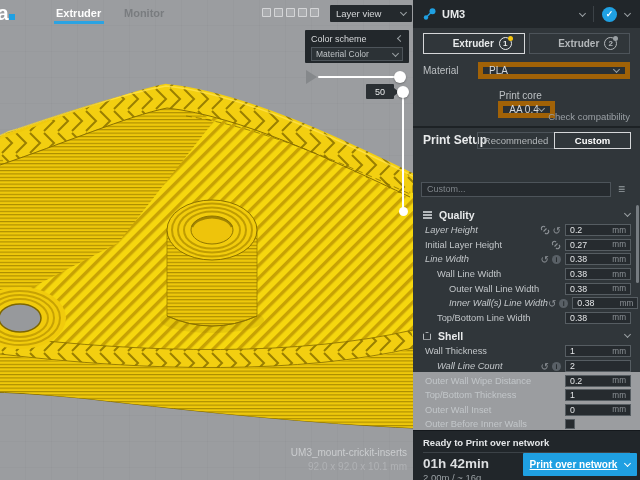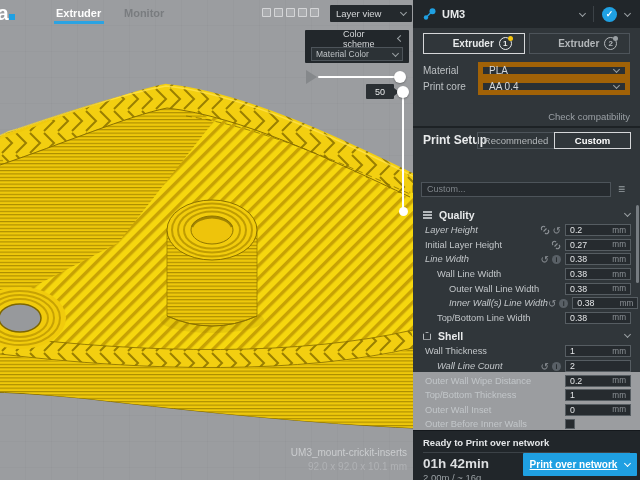--- a/index.html
+++ b/index.html
@@ -22,21 +22,21 @@
   .mini-icon { width:9px; height:9px; border:1px solid rgba(255,255,255,.5); background:rgba(255,255,255,.15); border-radius:1px; }
   .viewmode { position:absolute; left:330px; top:5px; width:82px; height:17px; background:#24292d; color:#d5d7d9;
               font-size:9.5px; display:flex; align-items:center; padding:0 6px; justify-content:space-between; border-radius:1px; }
 
   .chv { width:5px; height:5px; border-right:1.5px solid #9aa0a4; border-bottom:1.5px solid #9aa0a4;
          display:inline-block; transform:rotate(45deg); margin-top:-2px; }
   .chv-left { transform:rotate(135deg); }
 
   
   .colorscheme { position:absolute; left:305px; top:30px; width:104px; height:33px; background:#22272b; z-index:5; padding:3px 6px; border-radius:1px; }
-  .cs-head { display:flex; justify-content:space-between; align-items:center; color:#d5d7d9; font-size:9px; height:12px;margin-left:32px; }
+  .cs-head { display:flex; justify-content:space-between; align-items:center; color:#d5d7d9; font-size:9px; height:12px; }
   .cs-drop { margin-top:2px; height:14px; border:1px solid #4d545a; background:#2c3236; color:#bfc3c6; font-size:8.5px;
              display:flex; align-items:center; justify-content:space-between; padding:0 4px; }
 
   
   .play-btn { position:absolute; left:306px; top:70px; width:0; height:0; z-index:5;
               border-left:11px solid #85888b; border-top:7px solid transparent; border-bottom:7px solid transparent; }
   .hslider-track { position:absolute; left:318px; top:76px; width:84px; height:2px; background:#fff; border-radius:1px; z-index:5; }
   .hslider-handle { position:absolute; left:394px; top:71px; width:12px; height:12px; background:#fff; border-radius:50%; z-index:6; box-shadow:0 1px 2px rgba(0,0,0,.3); }
   .vslider-track { position:absolute; left:402px; top:92px; width:2px; height:120px; background:#fff; z-index:5; }
   .vslider-top { position:absolute; left:397px; top:86px; width:12px; height:12px; background:#fff; border-radius:50%; z-index:6; box-shadow:0 1px 2px rgba(0,0,0,.3); }
@@ -265,21 +265,21 @@
     </div>
   </div>
 
   <div class="prow" style="top:62px;">
     <span class="prow-label">Material</span>
     <div class="pdrop">
       <span>PLA</span>
         <span class="chv"></span>
     </div>
   </div>
-  <div class="prow" style="top:78px;">
+  <div class="prow" style="top:90px;flex-direction:column;">
     <span class="prow-label">Print core</span>
     <div class="pdrop">
       <span>AA 0.4</span>
         <span class="chv"></span>
     </div>
   </div>
   <div class="compat-link">Check compatibility</div>
 
   <div class="ps-divider"></div>
   <div class="ps-head">Print Setup</div>

